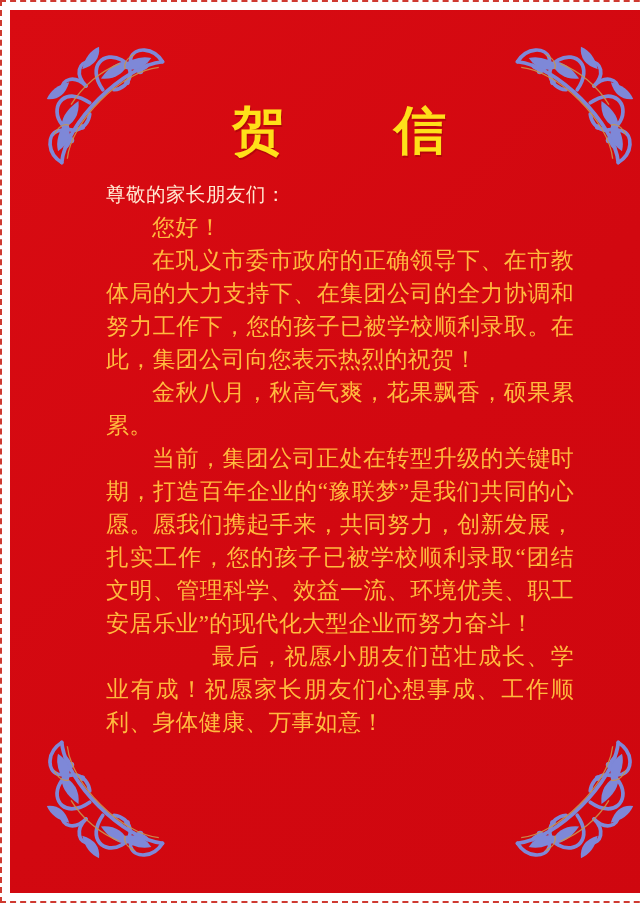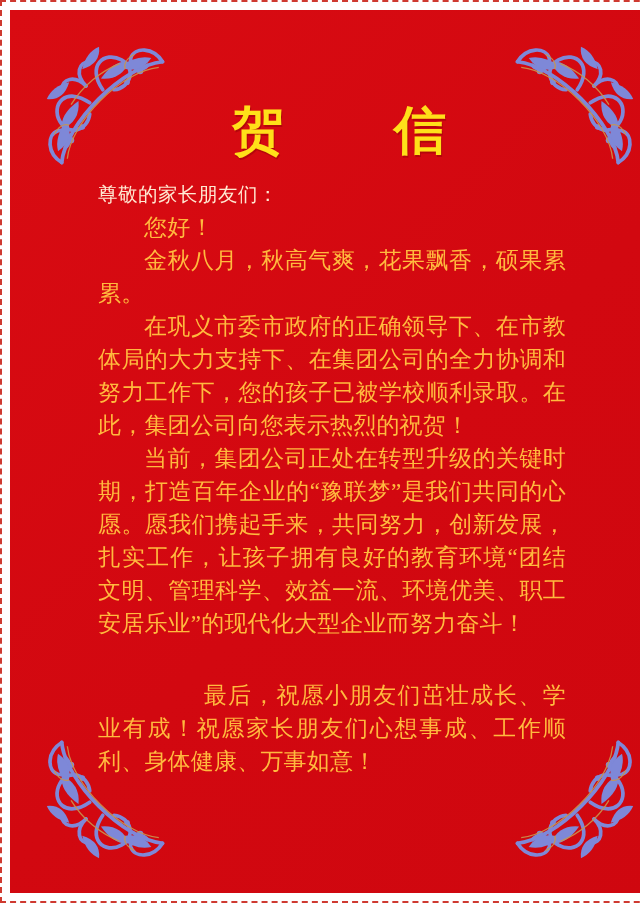--- a/index.html
+++ b/index.html
@@ -47,41 +47,41 @@
     font-size: 52px;
     font-weight: bold;
     color: #ffe019;
     letter-spacing: 2px;
     white-space: pre;
     text-shadow: 1px 2px 0 rgba(120,0,0,0.35);
     z-index: 3;
   }
   .letter-body {
     position: absolute;
-    left: 88px;
+    left: 96px;
     top: 168px;
     width: 468px;
     z-index: 3;
   }
   .salutation {
     font-size: 19.5px;
     line-height: 33px;
     color: #ffe9d2;
     letter-spacing: 0.5px;
   }
   .letter-body p {
     margin: 0;
     font-size: 23px;
     line-height: 33px;
     color: #ffba3e;
     text-align: justify;
     text-indent: 2em;
     letter-spacing: 0.2px;
   }
-  .letter-body p.deep-indent { text-indent: 4.6em; margin-top: 39px; }
+  .letter-body p.deep-indent { text-indent: 4.6em; }
   .signature {
     position: absolute;
     left: 0; right: 0;
     top: 762px;
     text-align: center;
     padding-left: 122px; 
     z-index: 3;
   }
   .signature .company {
     font-size: 19.5px;
@@ -147,22 +147,22 @@
       </svg>
     <svg class="corner br">
         <use href="#flourish"></use>
       </svg>
 
     <div class="title">贺　　信</div>
 
     <div class="letter-body">
       <div class="salutation">尊敬的家长朋友们：</div>
       <p>您好！</p>
+      <p>在巩义市委市政府的正确领导下、在市教体局的大力支持下、在集团公司的全力协调和努力工作下，您的孩子已被学校顺利录取。在此，集团公司向您表示热烈的祝贺！</p>
       <p>金秋八月，秋高气爽，花果飘香，硕果累累。</p>
-      <p>在巩义市委市政府的正确领导下、在市教体局的大力支持下、在集团公司的全力协调和努力工作下，您的孩子已被学校顺利录取。在此，集团公司向您表示热烈的祝贺！</p>
-      <p>当前，集团公司正处在转型升级的关键时期，打造百年企业的“豫联梦”是我们共同的心愿。愿我们携起手来，共同努力，创新发展，扎实工作，让孩子拥有良好的教育环境“团结文明、管理科学、效益一流、环境优美、职工安居乐业”的现代化大型企业而努力奋斗！</p>
+      <p>当前，集团公司正处在转型升级的关键时期，打造百年企业的“豫联梦”是我们共同的心愿。愿我们携起手来，共同努力，创新发展，扎实工作，您的孩子已被学校顺利录取“团结文明、管理科学、效益一流、环境优美、职工安居乐业”的现代化大型企业而努力奋斗！</p>
       <p class="deep-indent">最后，祝愿小朋友们茁壮成长、学业有成！祝愿家长朋友们心想事成、工作顺利、身体健康、万事如意！</p>
     </div>
 
 
   </div>
   <div class="perforation"></div>
 </div>
 
 </body></html>

